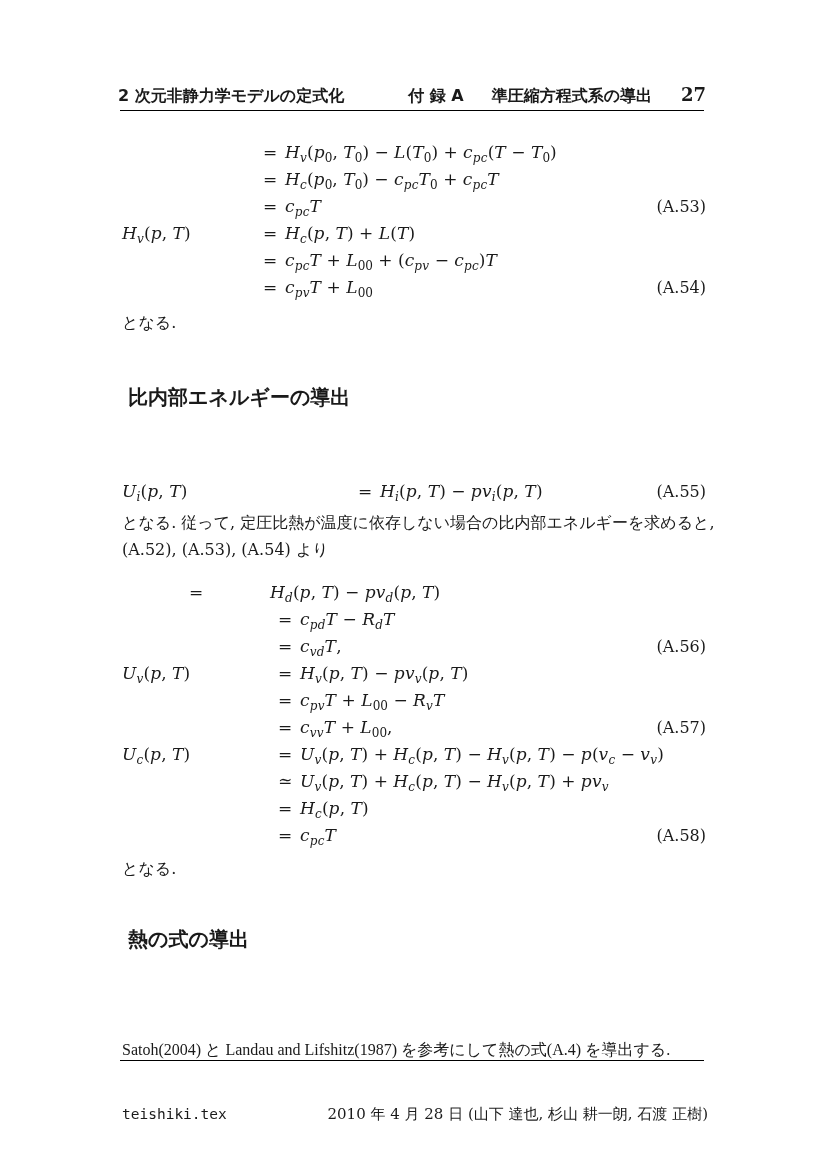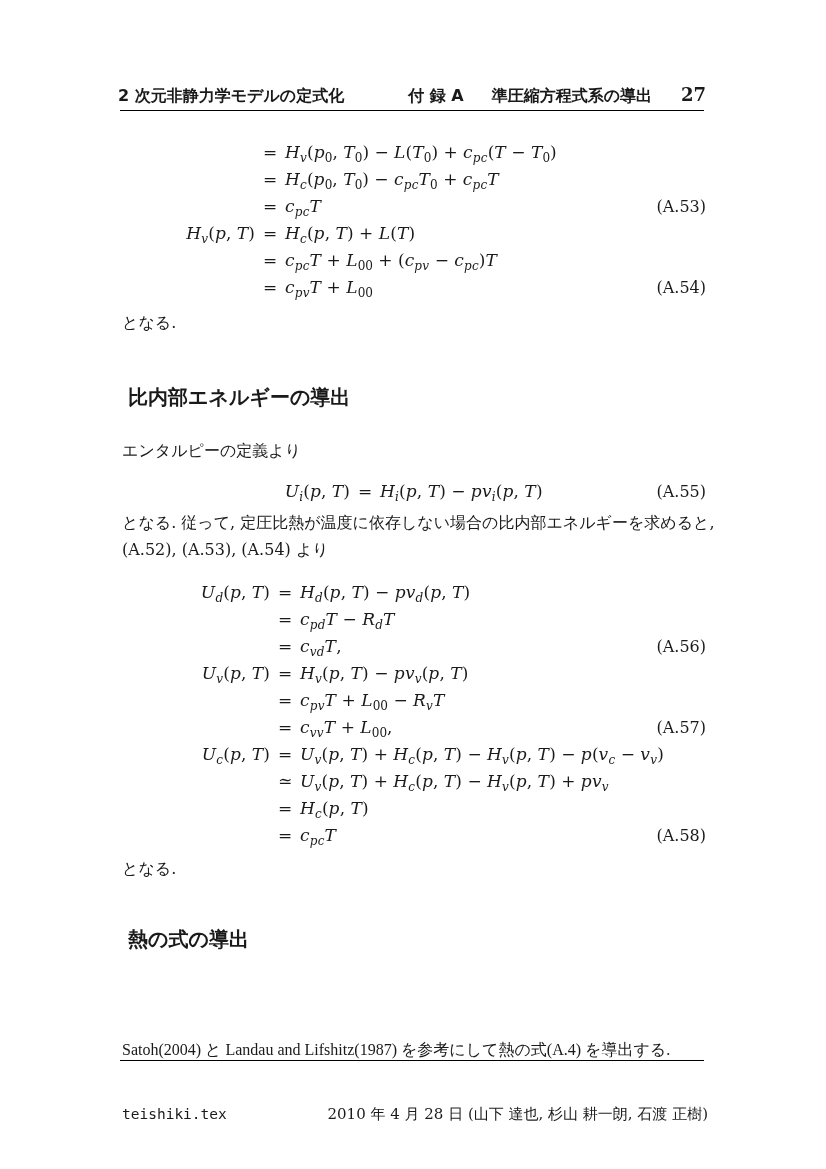--- a/index.html
+++ b/index.html
@@ -25,21 +25,21 @@
   .rule { position: absolute; left: 120px; width: 584px; height: 1px; background: #000; }
   .head-rule { top: 110px; }
   .foot-rule { top: 1060px; }
   
   .eqblock { position: absolute; left: 122px; width: 584px; }
   .eqrow {
     display: grid;
     grid-template-columns: var(--lhsw, 140px) 30px 1fr 70px;
     line-height: 27px; font-size: 17px; white-space: nowrap;
   }
-  .eqrow .lhs { text-align: right; }
+  .eqrow .lhs { }
   .eqrow .rel { text-align: center; }
   .eqrow .rhs { text-align: left; }
   .eqrow .eqlabel { text-align: right; font-size: 16px; }
   .eqrow sub { font-size: 12px; line-height: 0; }
   .eqrow i { font-style: italic; letter-spacing: 0.2px; }
   
   .para {
     position: absolute; left: 122px; width: 592px;
     font-size: 16px; line-height: 27px; white-space: nowrap;
   }
@@ -105,39 +105,37 @@
         <span class="rel">=</span>
         <span class="rhs"><i>c</i><sub><i>p</i><i>v</i></sub><i>T</i> + <i>L</i><sub>00</sub></span>
         <span class="eqlabel">(A.54)</span>
       </div>
     </div>
 
   <div class="para" style="top:309px;">となる.</div>
 
   <div class="heading" style="top:386px;">比内部エネルギーの導出</div>
 
-  <div class="para" style="top:437px;">エンタルピーの定義より</div>
 
   <div class="eqblock" style="top: 478px; --lhsw: 228px;">
       <div class="eqrow">
         <span class="lhs"><i>U</i><sub><i>i</i></sub>(<i>p</i>, <i>T</i>)</span>
         <span class="rel">=</span>
         <span class="rhs"><i>H</i><sub><i>i</i></sub>(<i>p</i>, <i>T</i>) − <i>p</i><i>v</i><sub><i>i</i></sub>(<i>p</i>, <i>T</i>)</span>
         <span class="eqlabel">(A.55)</span>
       </div>
     </div>
 
   <div class="para" style="top:509px;">
     <div>となる. 従って, 定圧比熱が温度に依存しない場合の比内部エネルギーを求めると,</div>
     <div>(A.52), (A.53), (A.54) より</div>
   </div>
 
   <div class="eqblock" style="top: 579px; --lhsw: 148px;">
       <div class="eqrow">
-        <span class="lhs"><i>U</i><sub><i>d</i></sub>(<i>p</i>, <i>T</i>)</span>
         <span class="rel">=</span>
         <span class="rhs"><i>H</i><sub><i>d</i></sub>(<i>p</i>, <i>T</i>) − <i>p</i><i>v</i><sub><i>d</i></sub>(<i>p</i>, <i>T</i>)</span>
         <span class="eqlabel"></span>
       </div>
       <div class="eqrow">
         <span class="lhs"></span>
         <span class="rel">=</span>
         <span class="rhs"><i>c</i><sub><i>p</i><i>d</i></sub><i>T</i> − <i>R</i><sub><i>d</i></sub><i>T</i></span>
         <span class="eqlabel"></span>
       </div>

